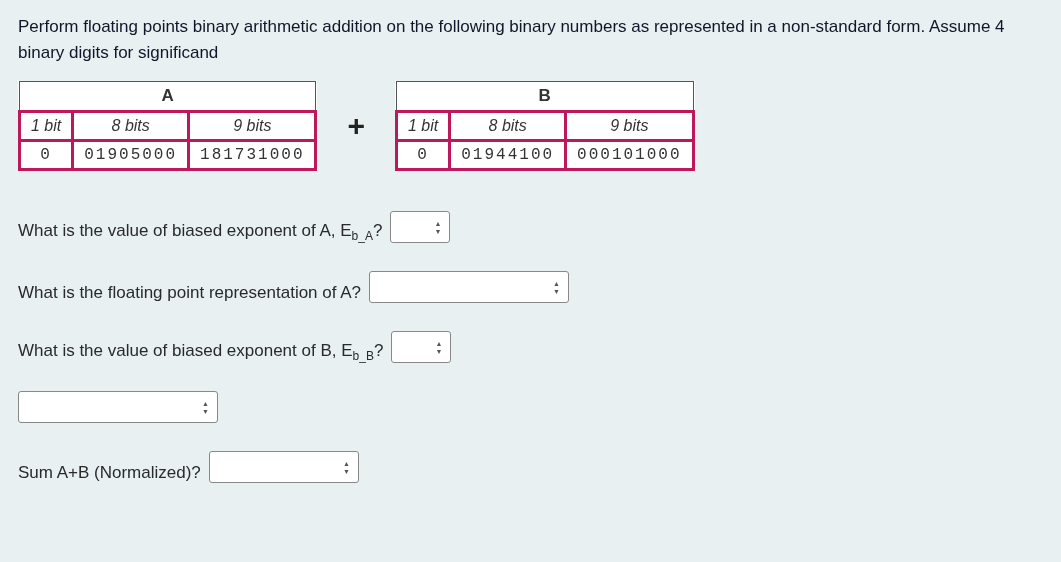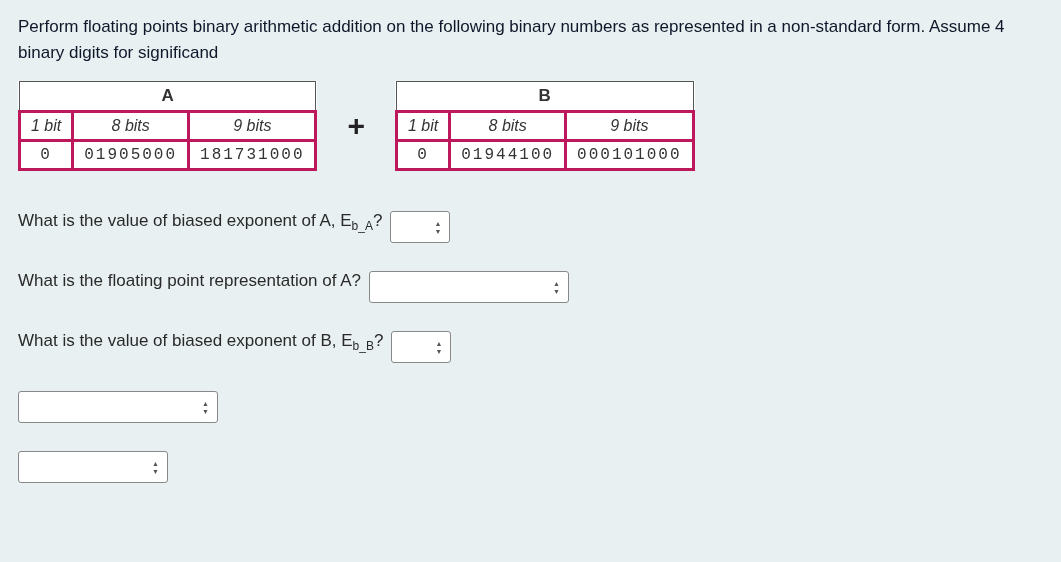--- a/index.html
+++ b/index.html
@@ -54,21 +54,21 @@
       font-size: 16px;
     }
     .plus {
       font-size: 30px;
       font-weight: bold;
       color: #222;
       padding: 0 6px;
     }
     .question-line {
       display: flex;
-      align-items: flex-start;
+      align-items: flex-end;
       margin-bottom: 28px;
       font-size: 17px;
       color: #2a2a2a;
     }
     .question-label {
       margin-right: 8px;
     }
     .select-wrap {
       position: relative;
       display: inline-flex;
@@ -185,19 +185,20 @@
 <div class="question-line">
   <div class="select-wrap lg">
     <span class="select-arrows">
         <span>▲</span>
         <span>▼</span>
       </span>
   </div>
 </div>
 
 <div class="question-line">
+  <span class="question-label">Sum A+B (Normalized)?</span>
   <div class="select-wrap md">
     <span class="select-arrows">
         <span>▲</span>
         <span>▼</span>
       </span>
   </div>
 </div>
 
 </body></html>

